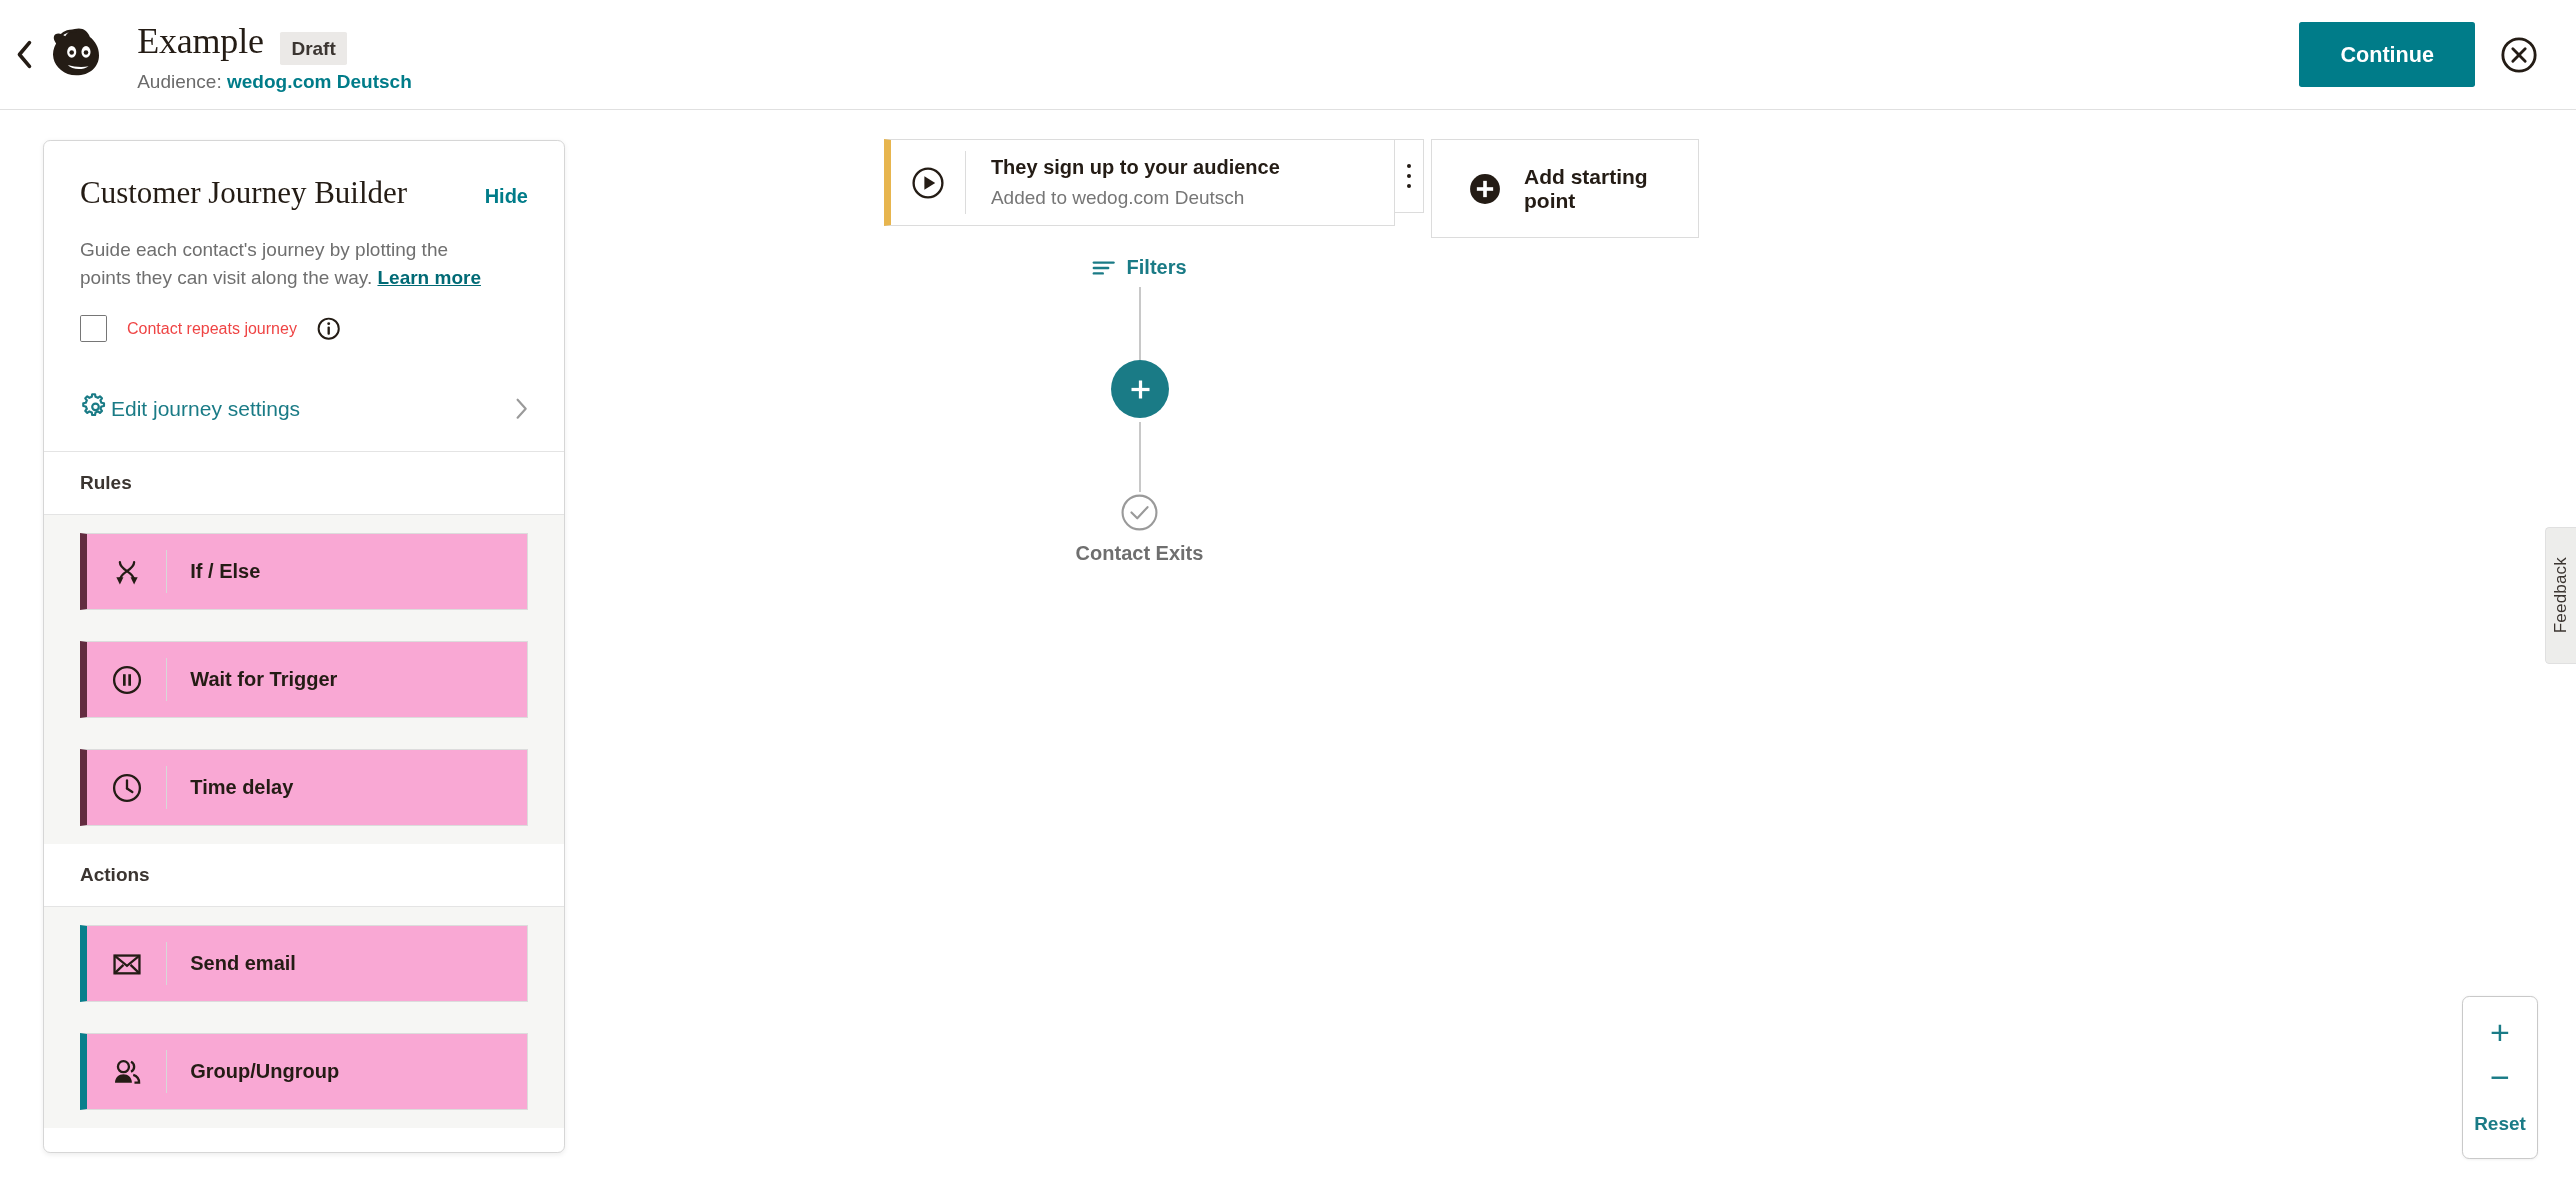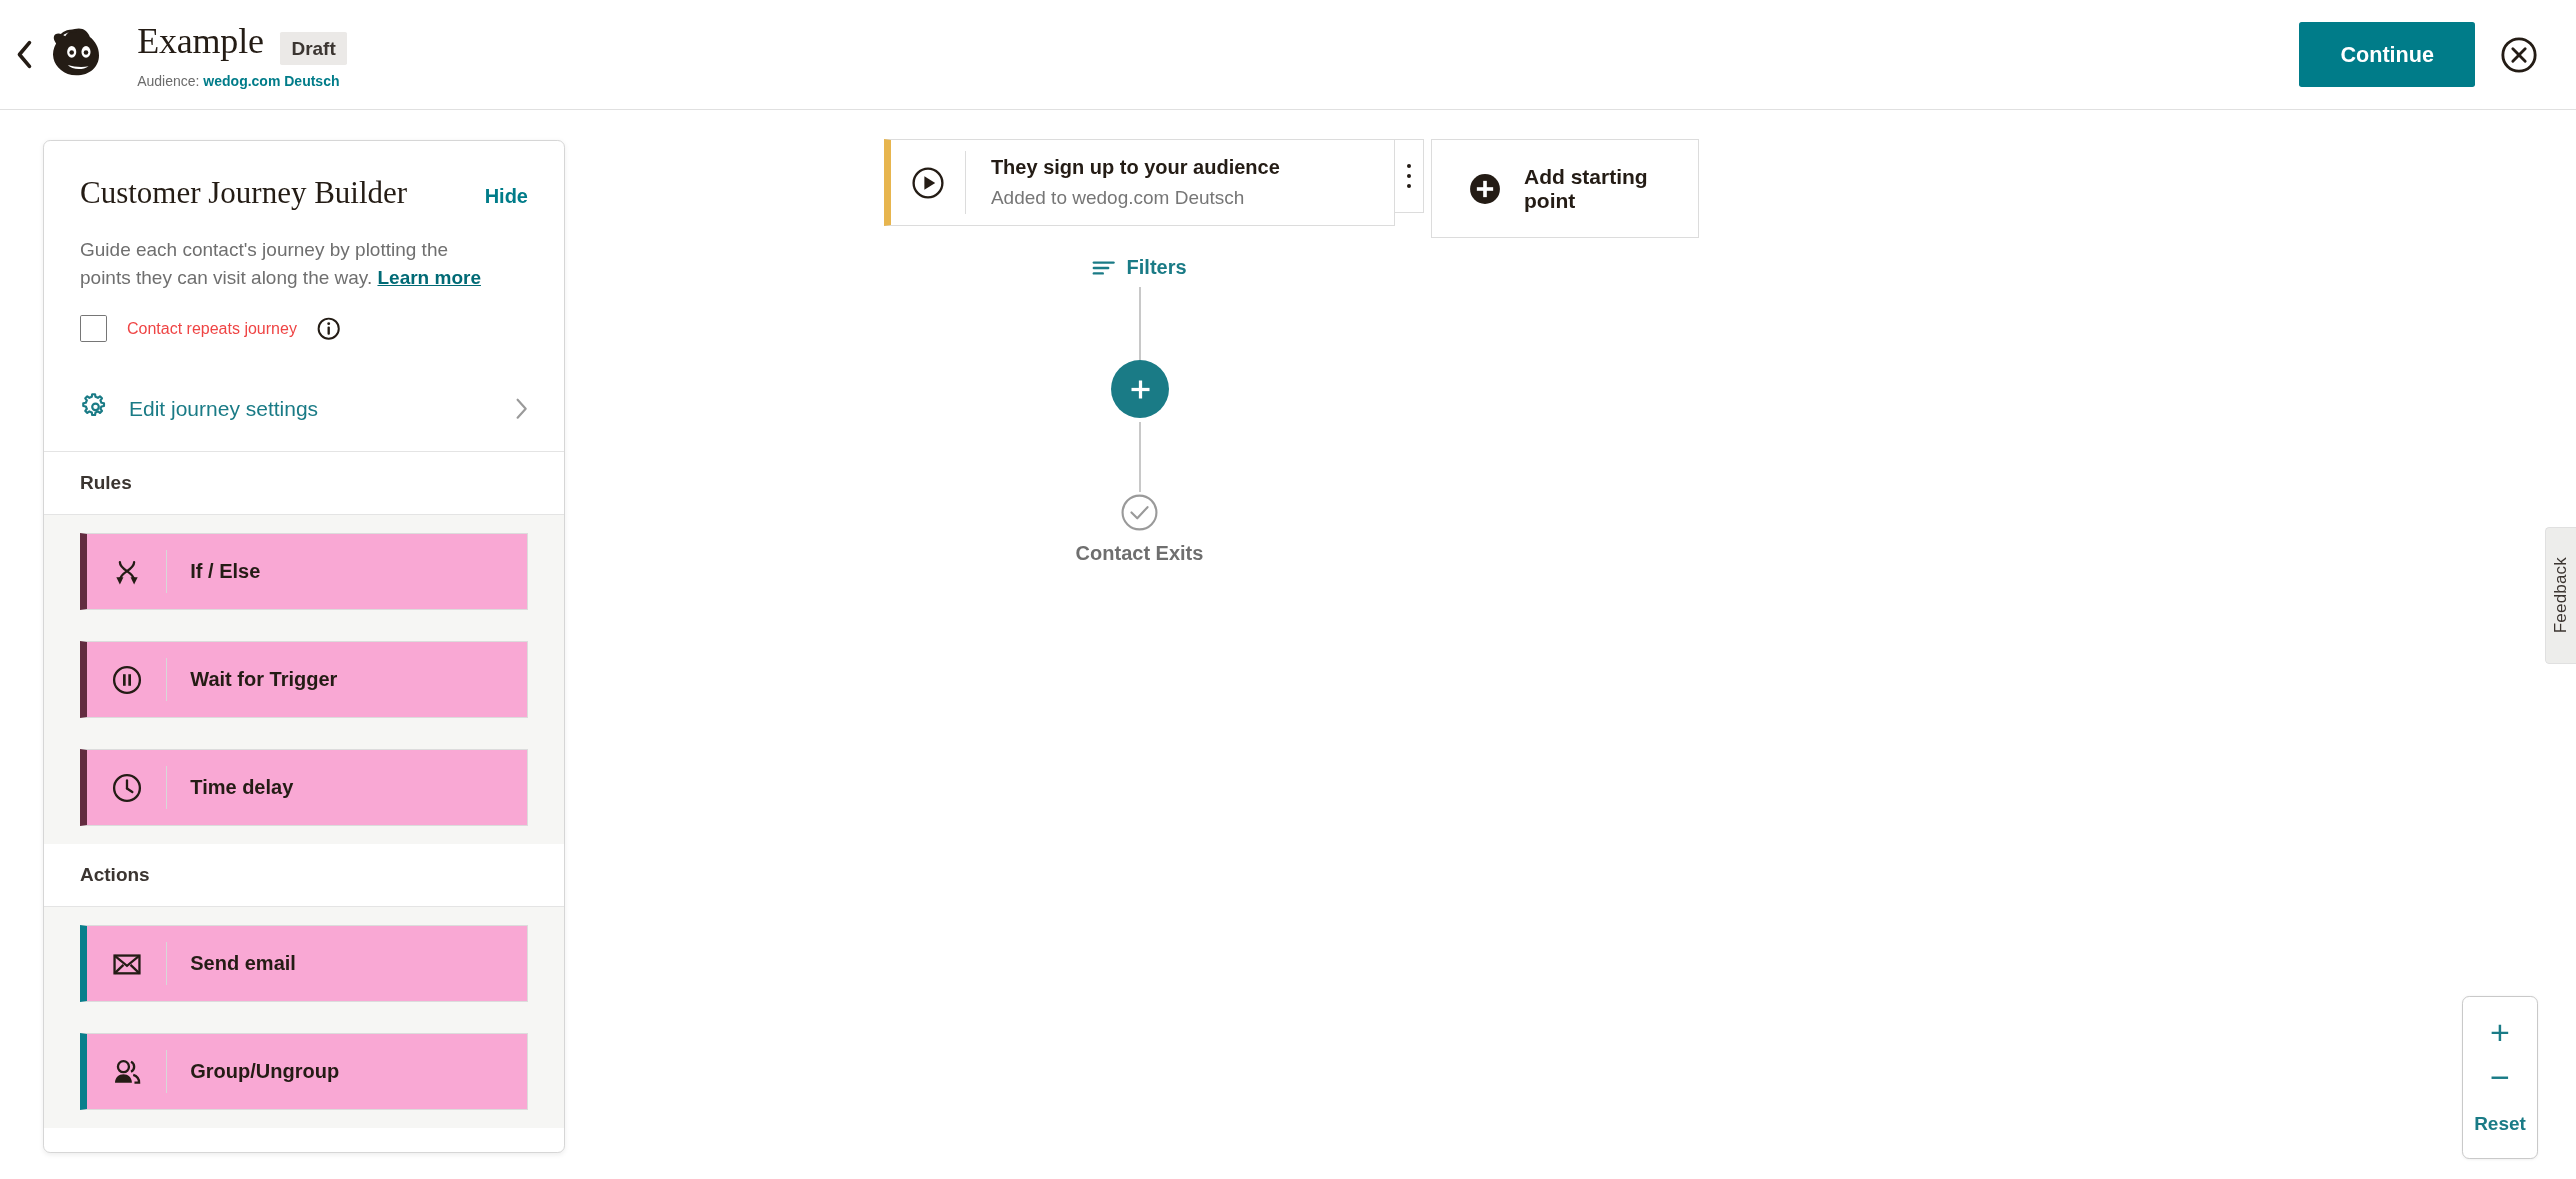--- a/index.html
+++ b/index.html
@@ -26,21 +26,21 @@
   .hdr-titlerow { display:flex; align-items:center; gap: 16px; }
   .hdr-title {
     font-family: "Liberation Serif", serif;
     font-size: 36px; line-height: 40px; color: #241c15; font-weight: 400;
     letter-spacing: -0.2px;
   }
   .hdr-badge {
     background: #ebe9e7; color: #3b3531; font-size: 19px; line-height: 19px;
     padding: 7.2px 11.7px; border-radius: 1.8px; font-weight: 700; margin-top: 16px;
   }
-  .hdr-sub { margin-top: 4.5px; font-size: 14px; color: #6b6b6b; line-height: 23.4px; }
+  .hdr-sub { margin-top: 4.5px; font-size: 19px; color: #6b6b6b; line-height: 23.4px; }
   .hdr-sub a { color: #007c89; font-weight: bold; text-decoration: none; }
   .hdr-right {
     margin-left: auto; display:flex; align-items:center; gap: 25px; padding-right: 38px;
   }
   .btn-continue {
     background: #007c89; color: #ffffff; border: none;
     font-family: "Liberation Sans", sans-serif;
     font-size: 21.6px; font-weight: bold; padding: 0 41px; height: 65px;
     border-radius: 2.7px; cursor: pointer;
   }
@@ -70,21 +70,21 @@
   .sp-checkrow { margin-top: 23.4px; display:flex; align-items:center; gap: 20px; }
   .sp-checkbox {
     width: 27px; height: 27px; border: 1.8px solid #767676; background:#fff;
     border-radius: 1.8px; cursor:pointer; flex:0 0 auto;
   }
   .sp-checklabel { font-size: 16px; color:#ef4444; }
   .sp-info { width: 23.4px; height: 23.4px; flex:0 0 auto; cursor:pointer; }
 
   .sp-settings {
     margin-top: 31px; padding: 20px 36px 27px 36px;
-    display:flex; align-items:center; gap: 18px; cursor:pointer;
+    display:flex; align-items:center; gap: 0; cursor:pointer;
     border-bottom: 0.9px solid #e4e4e4;
   }
   .sp-gear { width: 31px; height: 31px; flex:0 0 auto; }
   .sp-settings-label { color:#1a7b86; font-size: 21px; }
   .sp-chev { margin-left:auto; color:#9a9a9a; }
 
   .sp-section-head {
     padding: 20px 36px; font-size: 19px; color:#3b3531; font-weight: 600;
     border-bottom: 0.9px solid #e4e4e4; background:#fff;
   }

